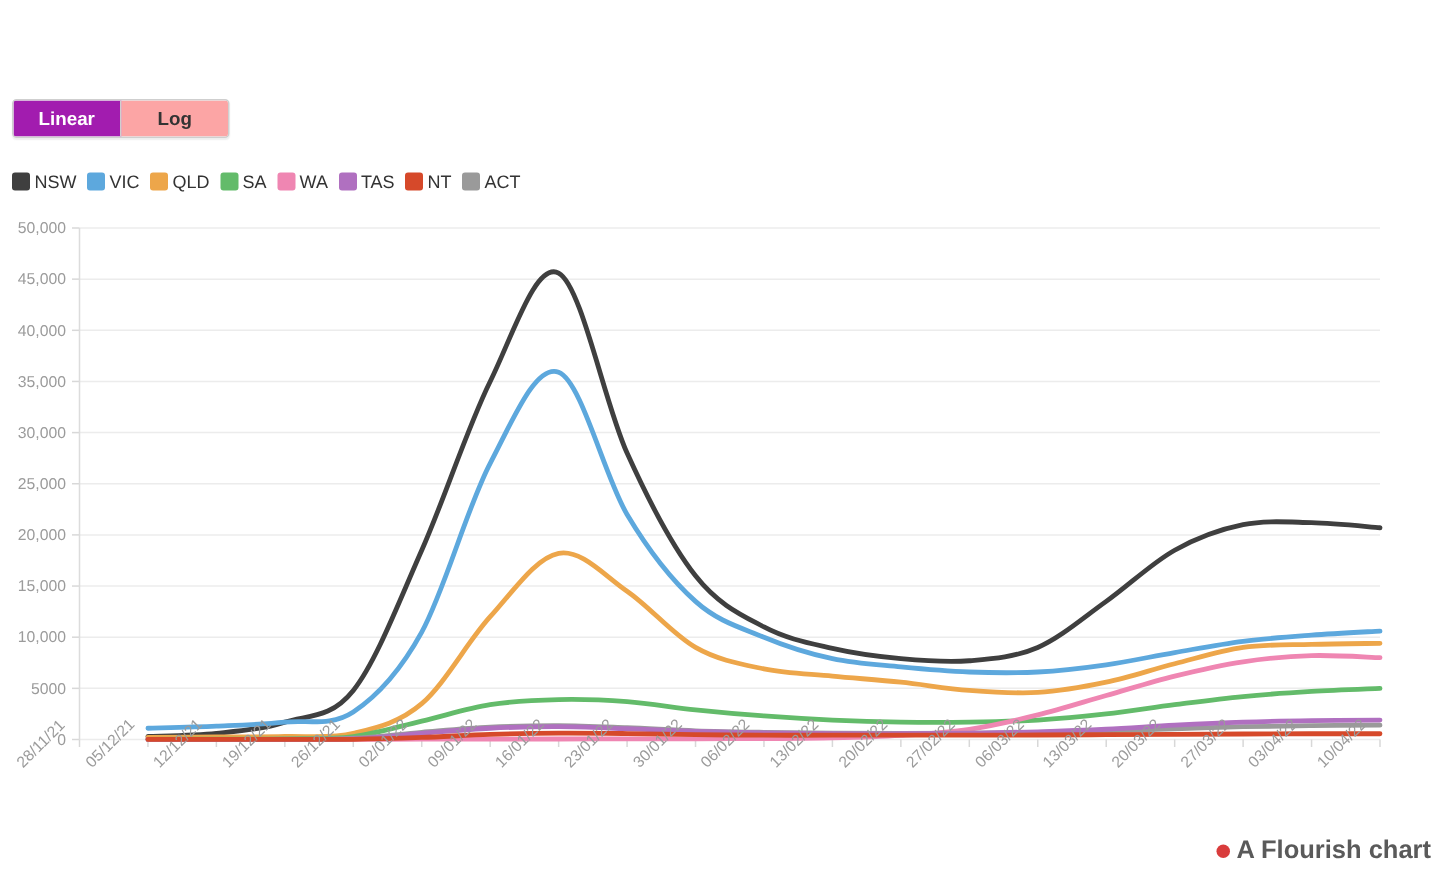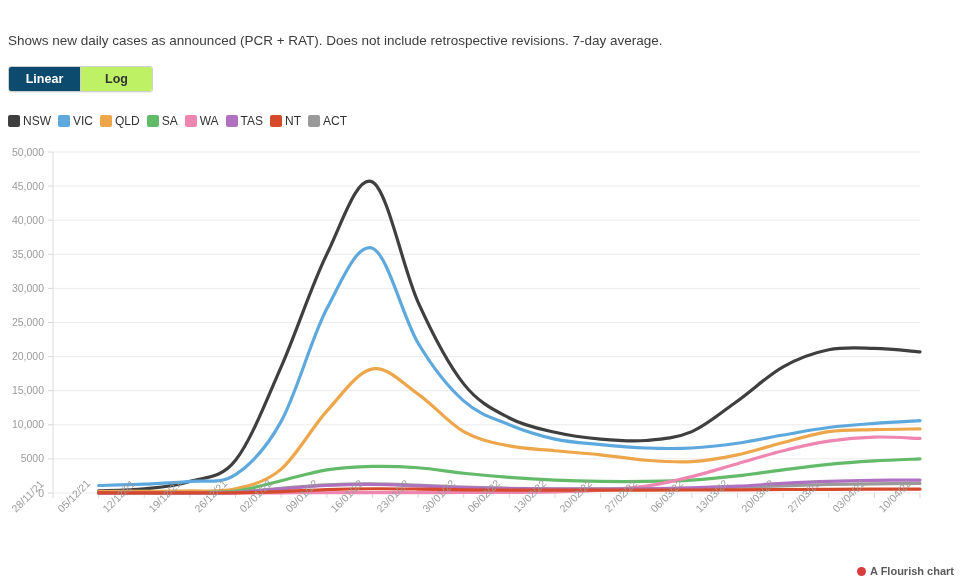--- a/index.html
+++ b/index.html
@@ -24,26 +24,26 @@
   }
 
   .toggle-group{
     position:absolute;left:8px;top:66px;
     display:flex;border:1px solid #cfcfcf;border-radius:3px;overflow:hidden;
     box-shadow:0 1px 1px rgba(0,0,0,.07);
   }
   .toggle-btn{
     font-size:12.5px;font-weight:bold;
     padding:5px 0;width:71px;text-align:center;
-    background:#bef264;color:#333;cursor:pointer;
+    background:#fca5a5;color:#333;cursor:pointer;
     border-right:1px solid #cfcfcf;
     line-height:14px;
   }
   .toggle-btn:last-child{border-right:none;}
-  .toggle-btn.active{background:#0c4a6e;color:#fff;}
+  .toggle-btn.active{background:#a21caf;color:#fff;}
 
   .legend{
     position:absolute;left:8px;top:114px;
     display:flex;align-items:flex-start;gap:0px;
   }
   .legend-item{display:flex;align-items:center;margin-right:7px;}
   .legend-swatch{width:12px;height:12px;border-radius:2px;margin-right:3px;display:inline-block;}
   .legend-label{font-size:12px;color:#333;}
 
   .plot{
@@ -60,33 +60,32 @@
     position:absolute;
     font-size:10.5px;color:#9b9b9b;
     transform-origin:left top;
     transform:rotate(-45deg);
     white-space:nowrap;
   }
 
   .credit{
     position:absolute;right:6px;bottom:8px;
     display:flex;align-items:center;gap:4px;
-    font-size:11px;color:#5a5a5a;font-weight:bold;
+    font-size:17px;color:#5a5a5a;font-weight:bold;
   }
   .credit-dot{
     width:9px;height:9px;border-radius:50%;
     background:#d93c3c;display:inline-block;
   }
 </style>
 </head>
 <body>
 
 <div id="root">
 
-  <div class="chart-subtitle">Shows new daily cases as announced (PCR + RAT). Does not include retrospective revisions. 7-day average.</div>
 
   <div class="toggle-group">
     <div class="toggle-btn active">Linear</div>
     <div class="toggle-btn">Log</div>
   </div>
 
   <div class="legend" id="legend">
       <div class="legend-item">
         <span class="legend-swatch" style="background: rgb(63, 63, 63);"></span>
         <span class="legend-label">NSW</span>

